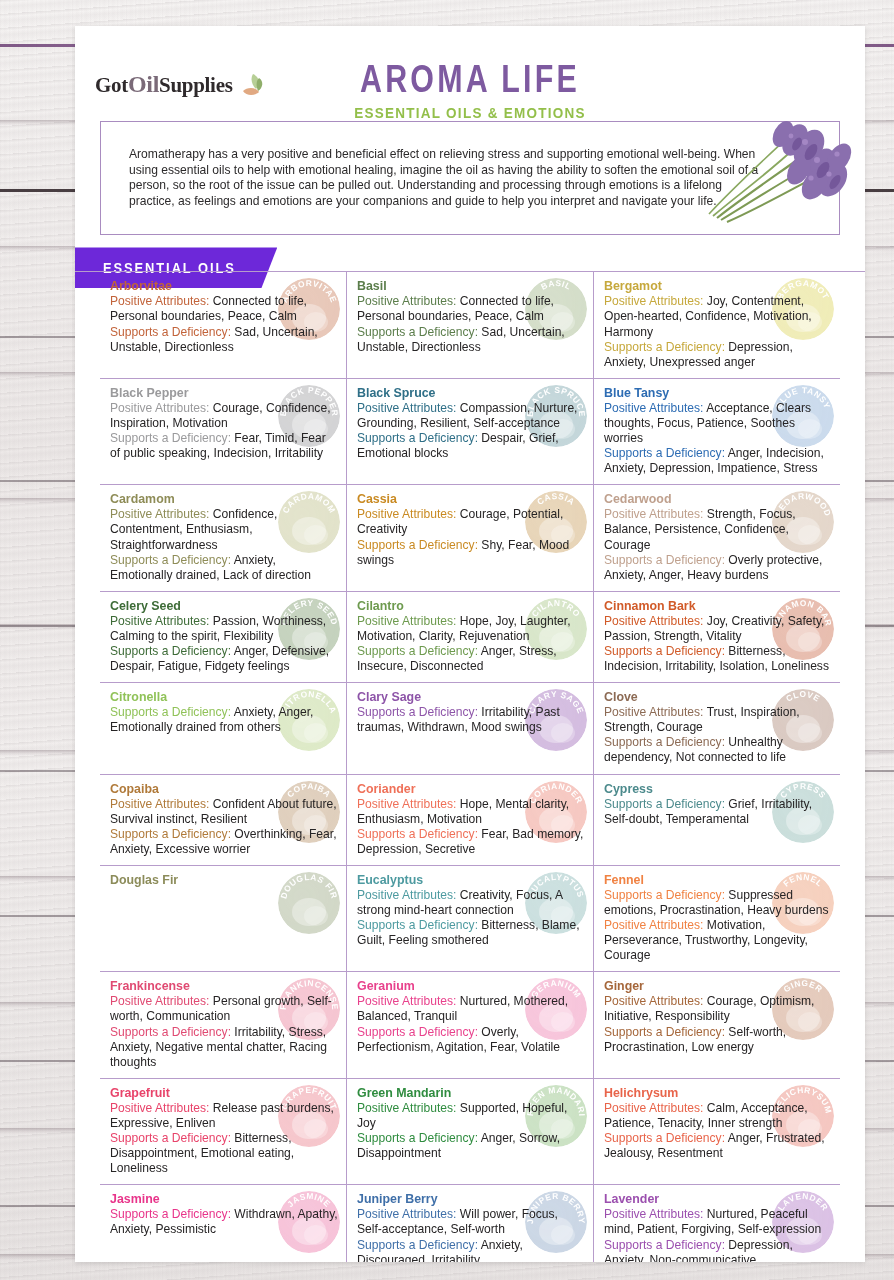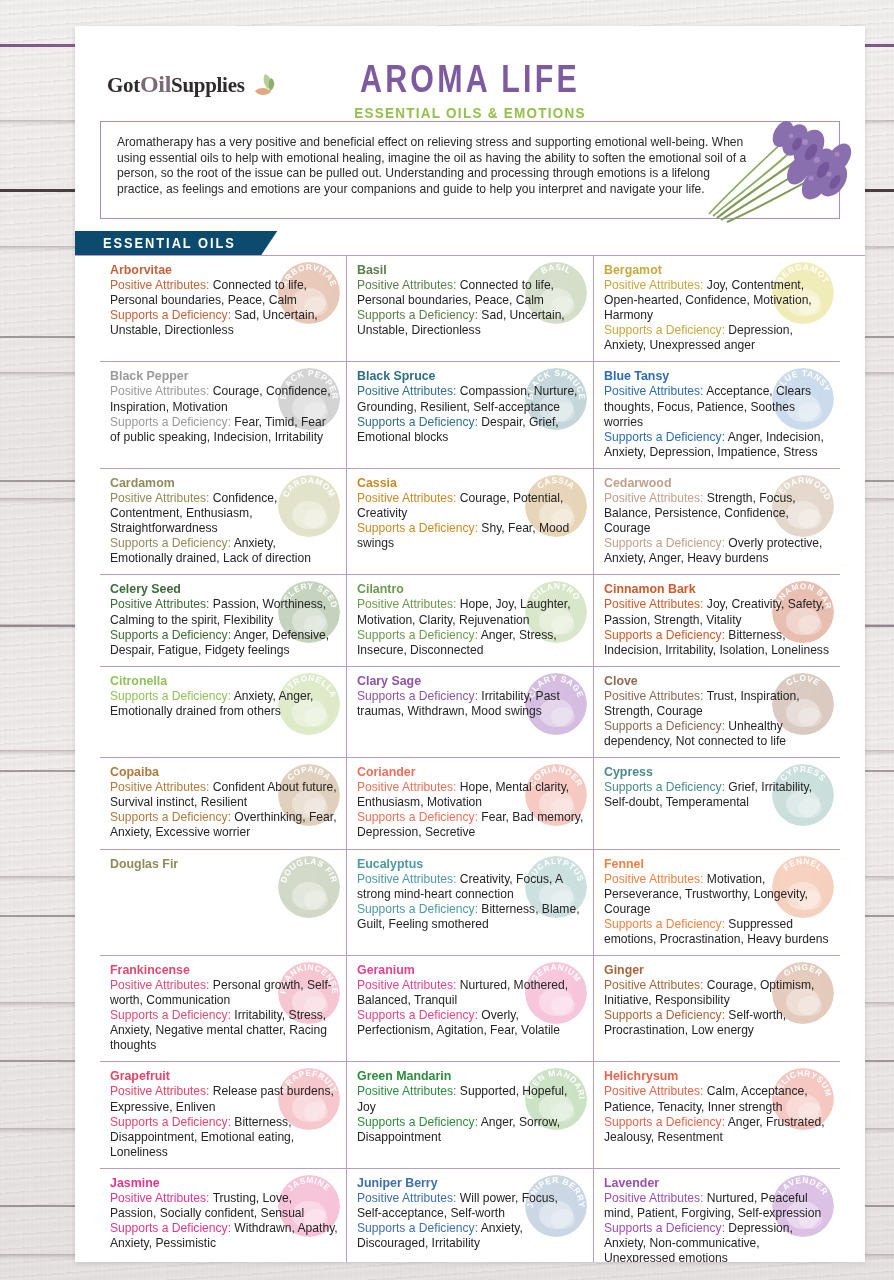--- a/index.html
+++ b/index.html
@@ -45,21 +45,21 @@
   
   .sheet{
     position:absolute;left:75px;top:26px;width:790px;height:1236px;
     background:#ffffff;
     box-shadow:0 1px 5px rgba(0,0,0,.13);
     overflow:hidden;
   }
 
   
   .header{height:93px;position:relative;}
-  .logo{position:absolute;left:32px;top:45px;display:flex;align-items:center;}
+  .logo{position:absolute;left:20px;top:45px;display:flex;align-items:center;}
   .logo-text{font-family:"Liberation Serif", serif;font-weight:bold;font-size:21px;letter-spacing:-.3px;display:flex;align-items:baseline;}
   .lg-a{color:#2f2a2c;}
   .lg-b{color:#7a6a78;font-size:24px;}
   .lg-c{color:#2f2a2c;}
   .logo-leaf{margin-left:4px;width:28px;height:26px;position:relative;}
 
   .title-wrap{position:absolute;left:0;right:0;top:34px;text-align:center;}
   .title{
     font-family:"Liberation Sans", sans-serif;
     font-weight:bold;font-size:38px;letter-spacing:4px;color:#7e5aa0;
@@ -69,32 +69,32 @@
     margin-top:6px;font-weight:bold;font-size:15px;letter-spacing:1.4px;color:#93bf4a;
     transform:scaleX(.90);transform-origin:center;
   }
 
   
   .intro{
     position:relative;margin:2px 25px 0 25px;border:1px solid #a98cc0;
     padding:9px 12px 9px 12px;min-height:78px;background:#fff;
   }
   .intro p{
-    margin:4px;font-size:12.1px;line-height:15.6px;color:#2c2a2b;
+    margin:16px;font-size:12.1px;line-height:15.6px;color:#2c2a2b;
     max-width:630px;
   }
   .lavender{
     position:absolute;right:-18px;top:-4px;width:170px;height:110px;pointer-events:none;
   }
 
   
   .banner-row{margin-top:12px;position:relative;height:24px;}
   .banner{
-    position:absolute;left:0;top:0;height:24px;
-    background:#0c4a6e;display:flex;align-items:center;
+    position:absolute;left:0;top:0;height:41px;
+    background:#6d28d9;display:flex;align-items:center;
     padding-left:28px;padding-right:30px;
     clip-path:polygon(0 0, 100% 0, calc(100% - 16px) 100%, 0 100%);
   }
   .banner span{
     color:#fff;font-weight:bold;font-size:14px;letter-spacing:2.1px;
     transform:scaleX(.92);transform-origin:left;
   }
   .banner-underline{
     position:absolute;left:0;right:0;bottom:-1px;height:1px;background:#b79ccb;
   }
@@ -535,22 +535,22 @@
             <div class="blob" style="left:14px;top:26px;width:34px;height:28px;background:rgba(255,255,255,.35)"></div>
             <div class="blob" style="left:26px;top:34px;width:24px;height:20px;background:rgba(255,255,255,.25)"></div>
             <svg viewBox="0 0 62 62" width="62" height="62">
               <defs>
                 <path id="arc20" d="M 8,31 A 23,23 0 0 1 54,31"></path>
               </defs>
               <text><textPath href="#arc20" startOffset="50%" text-anchor="middle">FENNEL</textPath></text>
             </svg>
           </div>
           <div class="oil-name" style="color: rgb(240, 130, 67);">Fennel</div>
+          <div class="oil-line"><span class="lbl" style="color: rgb(240, 130, 67);">Supports a Deficiency:</span><span> Suppressed emotions, Procrastination, Heavy burdens</span></div>
           <div class="oil-line"><span class="lbl" style="color: rgb(240, 130, 67);">Positive Attributes:</span><span> Motivation, Perseverance, Trustworthy, Longevity, Courage</span></div>
-          <div class="oil-line"><span class="lbl" style="color: rgb(240, 130, 67);">Supports a Deficiency:</span><span> Suppressed emotions, Procrastination, Heavy burdens</span></div>
         </div>
       </div>
       <div class="row">
         <div class="cell">
           <div class="badge">
             <div class="ring" style="background:radial-gradient(circle at 38% 40%, #efa0b4ee, #efa0b4); "></div>
             <div class="blob" style="left:14px;top:26px;width:34px;height:28px;background:rgba(255,255,255,.35)"></div>
             <div class="blob" style="left:26px;top:34px;width:24px;height:20px;background:rgba(255,255,255,.25)"></div>
             <svg viewBox="0 0 62 62" width="62" height="62">
               <defs>
@@ -653,21 +653,20 @@
             <div class="blob" style="left:14px;top:26px;width:34px;height:28px;background:rgba(255,255,255,.35)"></div>
             <div class="blob" style="left:26px;top:34px;width:24px;height:20px;background:rgba(255,255,255,.25)"></div>
             <svg viewBox="0 0 62 62" width="62" height="62">
               <defs>
                 <path id="arc27" d="M 8,31 A 23,23 0 0 1 54,31"></path>
               </defs>
               <text><textPath href="#arc27" startOffset="50%" text-anchor="middle">JASMINE</textPath></text>
             </svg>
           </div>
           <div class="oil-name" style="color: rgb(232, 52, 138);">Jasmine</div>
-          <div class="oil-line"><span class="lbl" style="color: rgb(232, 52, 138);">Positive Attributes:</span><span> Trusting, Love, Passion, Socially confident, Sensual</span></div>
           <div class="oil-line"><span class="lbl" style="color: rgb(232, 52, 138);">Supports a Deficiency:</span><span> Withdrawn, Apathy, Anxiety, Pessimistic</span></div>
         </div>
         <div class="cell">
           <div class="badge">
             <div class="ring" style="background:radial-gradient(circle at 38% 40%, #a9bcd4ee, #a9bcd4); "></div>
             <div class="blob" style="left:14px;top:26px;width:34px;height:28px;background:rgba(255,255,255,.35)"></div>
             <div class="blob" style="left:26px;top:34px;width:24px;height:20px;background:rgba(255,255,255,.25)"></div>
             <svg viewBox="0 0 62 62" width="62" height="62">
               <defs>
                 <path id="arc28" d="M 8,31 A 23,23 0 0 1 54,31"></path>

